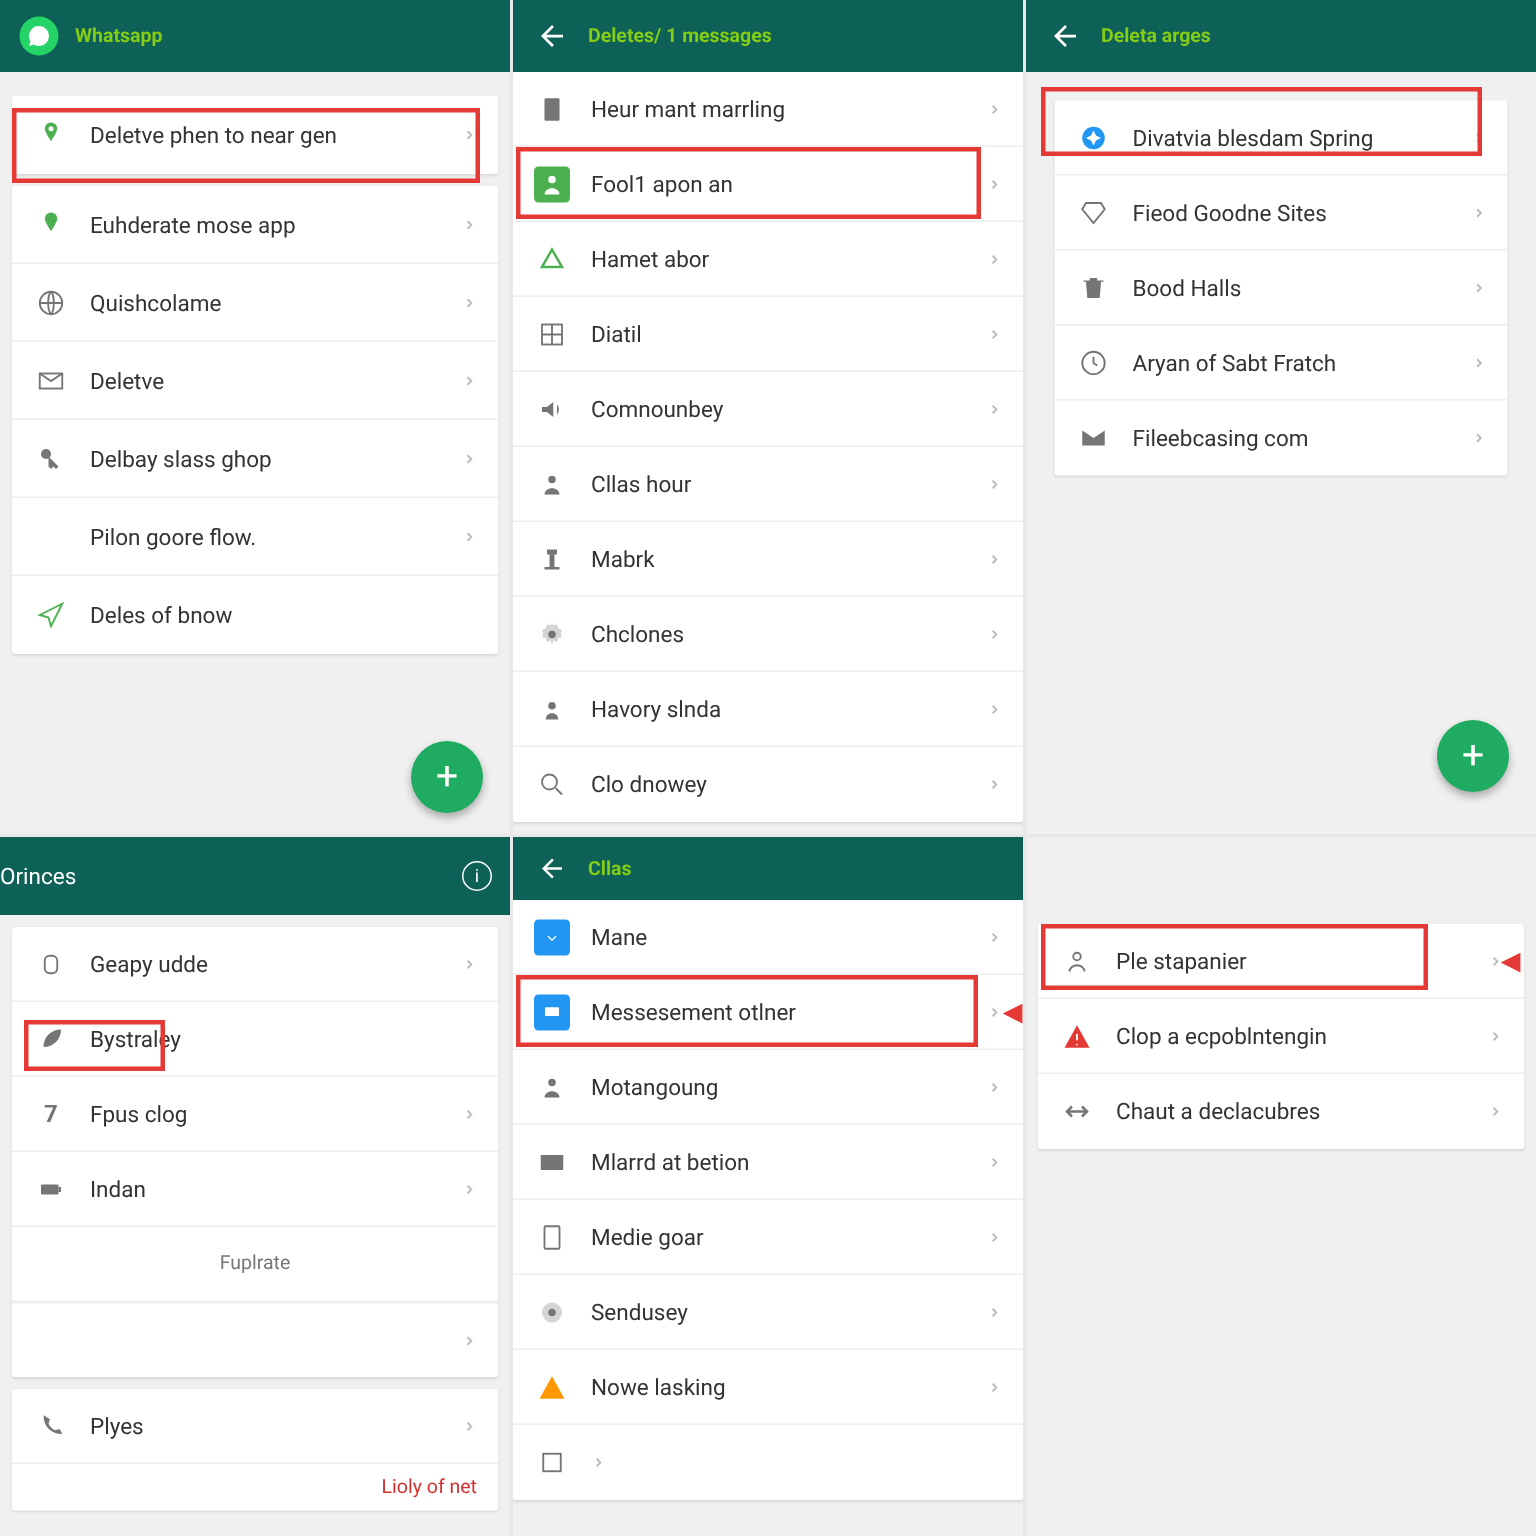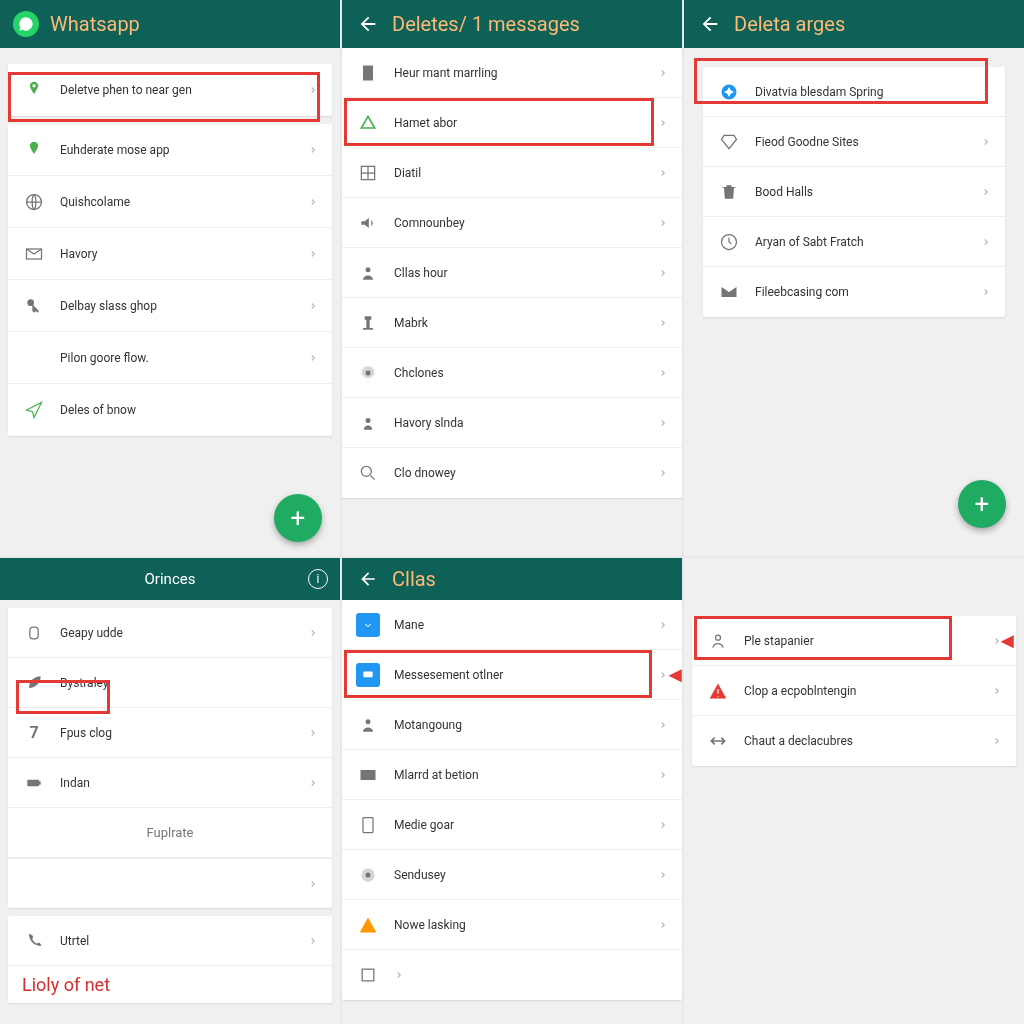--- a/index.html
+++ b/index.html
@@ -1,39 +1,39 @@
 <!DOCTYPE html>
 <html><head>
 <meta charset="utf-8">
 <style>
 * { margin: 0; padding: 0; box-sizing: border-box; font-family: -apple-system, Roboto, Arial, sans-serif; }
 body { background: #e8e8e8; width: 1024px; height: 1024px; overflow: hidden; }
 .grid { display: grid; grid-template-columns: 340px 340px 340px; grid-template-rows: 556px 468px; gap: 2px; }
 .panel { background: #f0f0f0; position: relative; overflow: hidden; }
 .header { background: #0d6157; height: 48px; display: flex; align-items: center; padding: 0 12px; color: #fff; }
 .header-icon { width: 28px; height: 28px; display: flex; align-items: center; justify-content: center; margin-right: 10px; }
-.header-title { font-size: 20px; font-weight: 400; color: #fdba74; }
+.header-title { font-size: 13px; font-weight: 700; color: #84cc16; }
 .wa-logo { width: 26px; height: 26px; border-radius: 50%; background: #25d366; display: flex; align-items: center; justify-content: center; }
 .info-icon { margin-left: auto; width: 20px; height: 20px; border: 1.5px solid #fff; border-radius: 50%; display:flex; align-items:center; justify-content:center; font-size:12px; }
 .card { background: #fff; margin: 8px; border-radius: 2px; box-shadow: 0 1px 2px rgba(0,0,0,0.1); }
 .row { display: flex; align-items: center; height: 52px; padding: 0 14px; border-bottom: 1px solid #eee; position: relative; }
 .row:last-child { border-bottom: none; }
 .row.tight { height: 50px; }
 .row-icon { width: 24px; height: 24px; margin-right: 14px; display: flex; align-items: center; justify-content: center; color: #757575; }
 .row-icon.green { color: #4caf50; }
-.row-label { font-size: 12px; color: #333; flex: 1; }
+.row-label { font-size: 15px; color: #333; flex: 1; }
 .chevron { color: #bbb; width: 10px; height: 10px; }
 .highlight { position: absolute; border: 3px solid #e53935; pointer-events: none; }
 .fab { position: absolute; right: 18px; width: 48px; height: 48px; border-radius: 50%; background: #1fab61; color: #fff; display: flex; align-items: center; justify-content: center; box-shadow: 0 3px 6px rgba(0,0,0,0.3); font-size: 26px; }
-.sub-header { background: #0d6157; height: 42px; display:flex; align-items:center; justify-content:center; color:#fff; font-size:15px; position:relative; }
+.sub-header { background: #0d6157; height: 52px; display:flex; align-items:center; color:#fff; font-size:15px; position:relative; }
 .arrow-callout { position:absolute; right:-4px; color:#e53935; font-size:22px; font-weight:bold; }
 .svg-icon { width:20px; height:20px; }
 .row-label.small { font-size:13px; color:#777; text-align:center; flex:1; }
 .row.center { justify-content:flex-end; }
-.red-text { color:#d32f2f; font-size:18px; padding:8px 14px; }
+.red-text { color:#d32f2f; font-size:13px; padding:8px 14px;text-align:right; }
 </style>
 </head>
 <body>
 
 <div class="grid">
 
 <div class="panel">
   <div class="header">
     <div class="header-icon">
       <div class="wa-logo">
@@ -82,21 +82,21 @@
             <path d="M9 6l6 6-6 6"></path>
           </svg>
         </div>
     <div class="row">
           <div class="row-icon">
             <svg class="svg-icon" viewBox="0 0 24 24" fill="none" stroke="currentColor" stroke-width="1.5">
               <rect x="3" y="6" width="18" height="12"></rect>
               <path d="M3 6l9 6 9-6"></path>
             </svg>
           </div>
-          <div class="row-label">Havory</div>
+          <div class="row-label">Deletve</div>
           <svg class="chevron" viewBox="0 0 24 24" fill="none" stroke="currentColor" stroke-width="3">
             <path d="M9 6l6 6-6 6"></path>
           </svg>
         </div>
     <div class="row">
           <div class="row-icon">
             <svg class="svg-icon" viewBox="0 0 24 24" fill="currentColor">
               <circle cx="8" cy="8" r="4"></circle>
               <path d="M10 10l8 8-2 2-2-2-2 2-2-2"></path>
             </svg>
@@ -140,20 +140,32 @@
             <svg class="svg-icon" viewBox="0 0 24 24" fill="currentColor">
               <rect x="6" y="3" width="12" height="18" rx="1"></rect>
             </svg>
           </div>
           <div class="row-label">Heur mant marrling</div>
           <svg class="chevron" viewBox="0 0 24 24" fill="none" stroke="currentColor" stroke-width="3">
             <path d="M9 6l6 6-6 6"></path>
           </svg>
         </div>
     <div class="row tight">
+          <div class="row-icon" style="background:#4caf50;border-radius:3px;color:#fff">
+            <svg class="svg-icon" viewBox="0 0 24 24" fill="currentColor">
+              <circle cx="12" cy="8" r="3"></circle>
+              <path d="M6 20c0-3 3-5 6-5s6 2 6 5"></path>
+            </svg>
+          </div>
+          <div class="row-label">Fool1 apon an</div>
+          <svg class="chevron" viewBox="0 0 24 24" fill="none" stroke="currentColor" stroke-width="3">
+            <path d="M9 6l6 6-6 6"></path>
+          </svg>
+        </div>
+    <div class="row tight">
           <div class="row-icon green">
             <svg class="svg-icon" viewBox="0 0 24 24" fill="none" stroke="currentColor" stroke-width="2">
               <path d="M12 4l8 14H4z"></path>
             </svg>
           </div>
           <div class="row-label">Hamet abor</div>
           <svg class="chevron" viewBox="0 0 24 24" fill="none" stroke="currentColor" stroke-width="3">
             <path d="M9 6l6 6-6 6"></path>
           </svg>
         </div>
@@ -369,21 +381,21 @@
         </div>
   </div>
   <div class="highlight" style="top:122px; left:16px; width:94px; height:34px;"></div>
   <div class="card">
     <div class="row tight">
           <div class="row-icon">
             <svg class="svg-icon" viewBox="0 0 24 24" fill="currentColor">
               <path d="M6 3c0 9 6 15 15 15l-2-4-4 1c-2-1-4-3-5-5l1-4z"></path>
             </svg>
           </div>
-          <div class="row-label">Utrtel</div>
+          <div class="row-label">Plyes</div>
           <svg class="chevron" viewBox="0 0 24 24" fill="none" stroke="currentColor" stroke-width="3">
             <path d="M9 6l6 6-6 6"></path>
           </svg>
         </div>
     <div class="red-text">Lioly of net</div>
   </div>
 </div>
 
 <div class="panel">
   <div class="header" style="height:42px">

